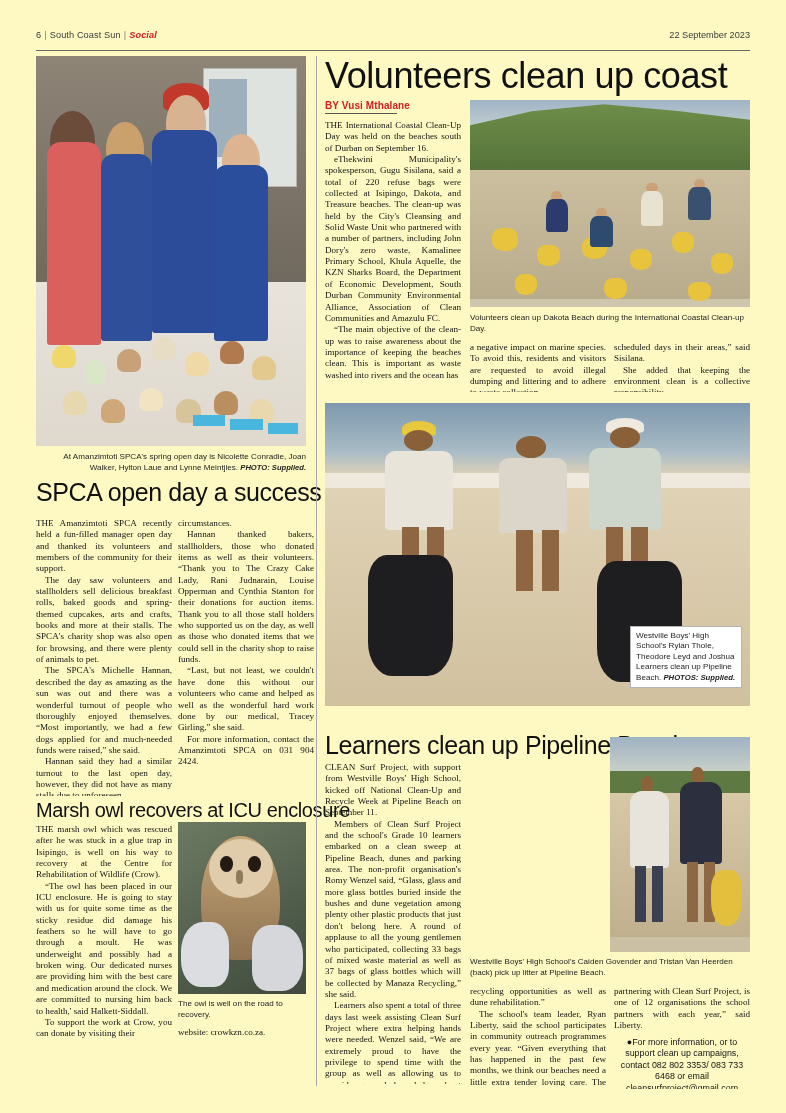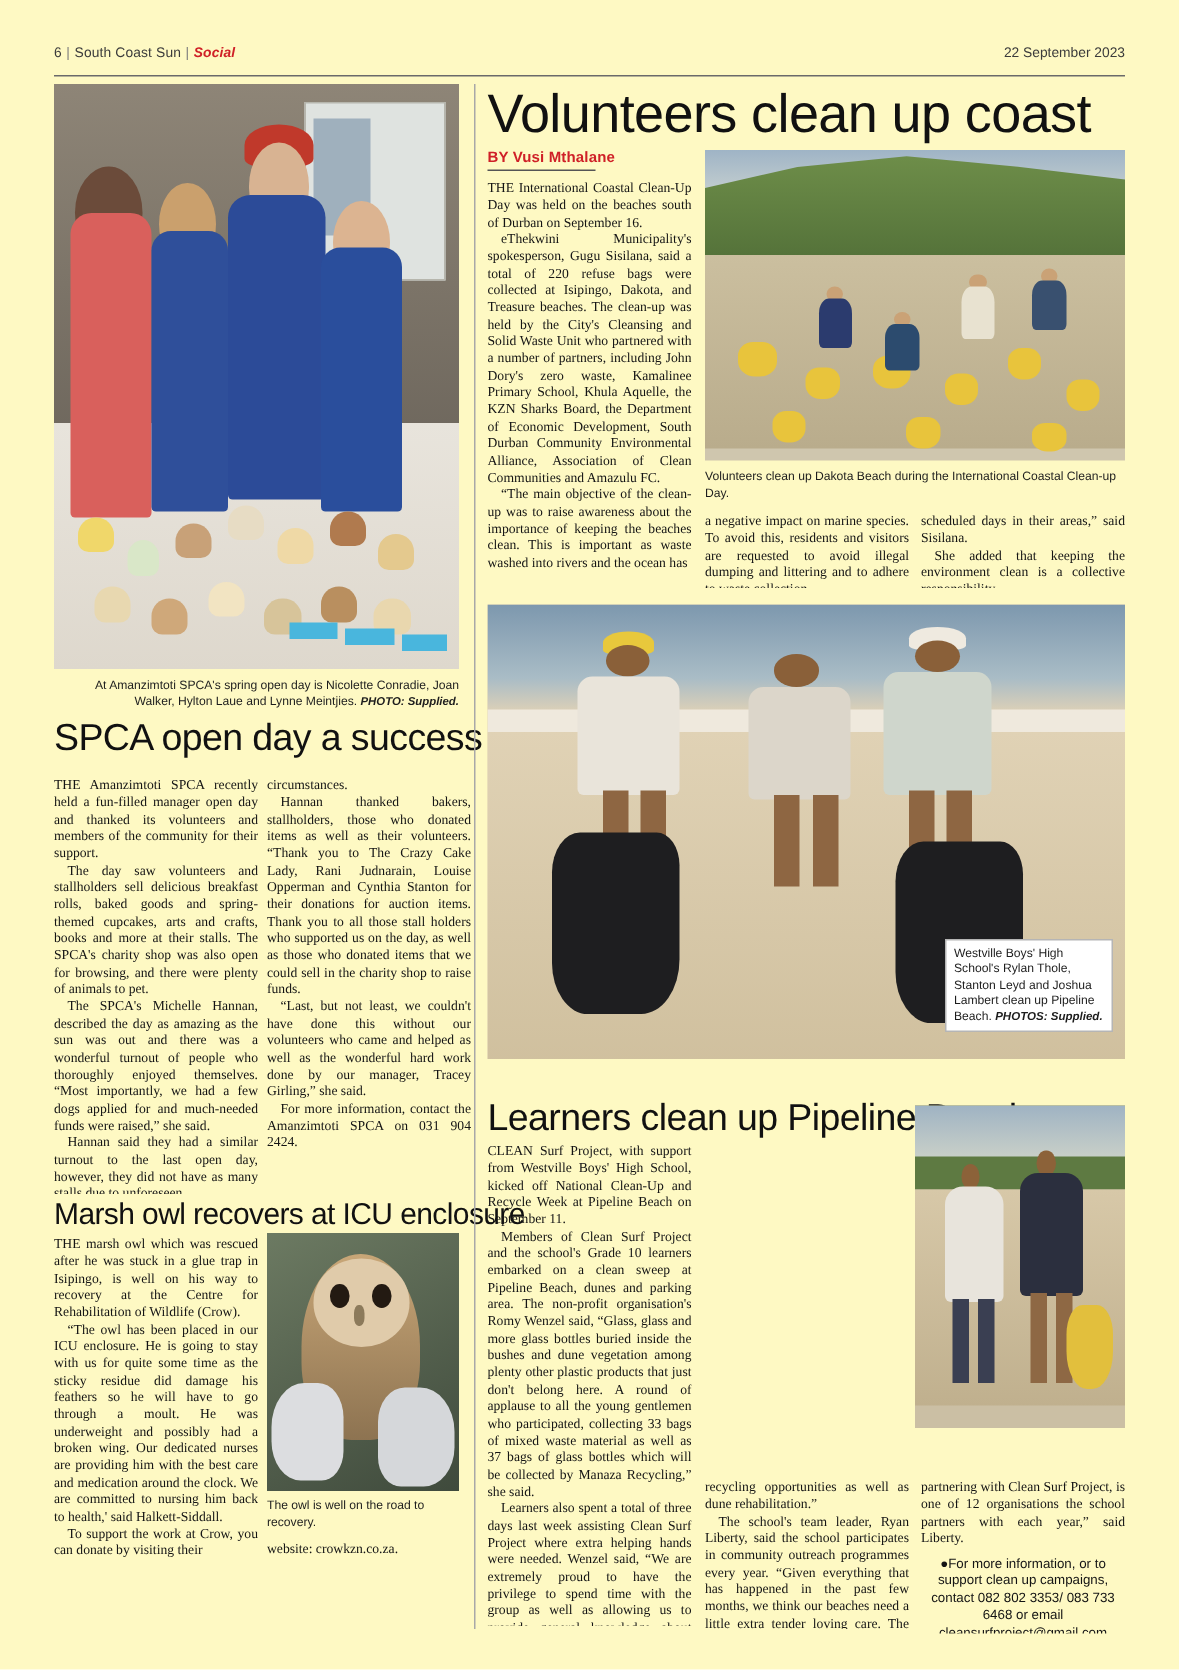--- a/index.html
+++ b/index.html
@@ -242,21 +242,21 @@
   <div class="col" style="left:36px; top:518px; width:136px; height:278px;">
     <p class="first">THE Amanzimtoti SPCA recently held a fun-filled manager open day and thanked its volunteers and members of the community for their support.</p>
     <p>The day saw volunteers and stallholders sell delicious breakfast rolls, baked goods and spring-themed cupcakes, arts and crafts, books and more at their stalls. The SPCA's charity shop was also open for browsing, and there were plenty of animals to pet.</p>
     <p>The SPCA's Michelle Hannan, described the day as amazing as the sun was out and there was a wonderful turnout of people who thoroughly enjoyed themselves. “Most importantly, we had a few dogs applied for and much-needed funds were raised,” she said.</p>
     <p>Hannan said they had a similar turnout to the last open day, however, they did not have as many stalls due to unforeseen</p>
   </div>
 
   <div class="col" style="left:178px; top:518px; width:136px; height:278px;">
     <p class="first">circumstances.</p>
     <p>Hannan thanked bakers, stallholders, those who donated items as well as their volunteers. “Thank you to The Crazy Cake Lady, Rani Judnarain, Louise Opperman and Cynthia Stanton for their donations for auction items. Thank you to all those stall holders who supported us on the day, as well as those who donated items that we could sell in the charity shop to raise funds.</p>
-    <p>“Last, but not least, we couldn't have done this without our volunteers who came and helped as well as the wonderful hard work done by our manager, Tracey Girling,” she said.</p>
+    <p>“Last, but not least, we couldn't have done this without our volunteers who came and helped as well as the wonderful hard work done by our medical, Tracey Girling,” she said.</p>
     <p>For more information, contact the Amanzimtoti SPCA on 031 904 2424.</p>
   </div>
 
   <div class="headline h-thr" style="left:36px; top:800px;">Marsh owl recovers at ICU enclosure</div>
 
   <div class="col" style="left:36px; top:824px; width:136px; height:262px;">
     <p class="first">THE marsh owl which was rescued after he was stuck in a glue trap in Isipingo, is well on his way to recovery at the Centre for Rehabilitation of Wildlife (Crow).</p>
     <p>“The owl has been placed in our ICU enclosure. He is going to stay with us for quite some time as the sticky residue did damage his feathers so he will have to go through a moult. He was underweight and possibly had a broken wing. Our dedicated nurses are providing him with the best care and medication around the clock. We are committed to nursing him back to health,' said Halkett-Siddall.</p>
     <p>To support the work at Crow, you can donate by visiting their</p>
   </div>
@@ -344,21 +344,21 @@
 
     <div class="cap" style="left:66%;top:5%;width:9%;height:5%;background:#efeae0;"></div>
     <div class="head" style="left:67%;top:8%;width:7%;height:7%;"></div>
     <div class="shirt" style="left:62%;top:15%;width:17%;height:27%;background:#cfd6cc;"></div>
     <div class="leg" style="left:66%;top:41%;width:4%;height:19%;"></div>
     <div class="leg" style="left:72%;top:41%;width:4%;height:19%;"></div>
     <div class="sack" style="left:64%;top:52%;width:20%;height:40%;"></div>
   </div>
 
   <div class="overlay-cap" style="left:630px; top:626px; width:112px;">
-    <span>Westville Boys' High School's Rylan Thole, Stanton Leyd and Joshua Lambert clean up Pipeline Beach.</span>
+    <span>Westville Boys' High School's Rylan Thole, Theodore Leyd and Joshua Learners clean up Pipeline Beach.</span>
     <span class="credit">PHOTOS: Supplied.</span>
   </div>
 
   <div class="headline h-sec" style="left:325px; top:733px;">Learners clean up Pipeline Beach</div>
 
   <div class="col" style="left:325px; top:762px; width:136px; height:322px;">
     <p class="first">CLEAN Surf Project, with support from Westville Boys' High School, kicked off National Clean-Up and Recycle Week at Pipeline Beach on September 11.</p>
     <p>Members of Clean Surf Project and the school's Grade 10 learners embarked on a clean sweep at Pipeline Beach, dunes and parking area. The non-profit organisation's Romy Wenzel said, “Glass, glass and more glass bottles buried inside the bushes and dune vegetation among plenty other plastic products that just don't belong here. A round of applause to all the young gentlemen who participated, collecting 33 bags of mixed waste material as well as 37 bags of glass bottles which will be collected by Manaza Recycling,” she said.</p>
     <p>Learners also spent a total of three days last week assisting Clean Surf Project where extra helping hands were needed. Wenzel said, “We are extremely proud to have the privilege to spend time with the group as well as allowing us to provide general knowledge about appropriate waste disposal, environmental protection,</p>
   </div>
@@ -371,20 +371,21 @@
     <div class="p" style="left:14%;top:25%;width:28%;height:36%;background:#e8e4dc;border-radius:12px 12px 4px 4px;"></div>
     <div class="p" style="left:18%;top:60%;width:8%;height:26%;background:#3a3f52;"></div>
     <div class="p" style="left:30%;top:60%;width:8%;height:26%;background:#3a3f52;"></div>
     <div class="p" style="left:58%;top:14%;width:9%;height:8%;background:#8c6239;border-radius:50%;"></div>
     <div class="p" style="left:50%;top:21%;width:30%;height:38%;background:#2b2f3e;border-radius:12px 12px 4px 4px;"></div>
     <div class="p" style="left:55%;top:58%;width:8%;height:28%;background:#8e6844;"></div>
     <div class="p" style="left:67%;top:58%;width:8%;height:28%;background:#8e6844;"></div>
     <div class="bagy" style="left:72%;top:62%;width:22%;height:26%;"></div>
   </div>
 
+  <div class="caption" style="left:470px; top:957px; width:280px;">Westville Boys' High School's Caiden Govender and Tristan Van Heerden (back) pick up litter at Pipeline Beach.</div>
 
   <div class="col" style="left:470px; top:986px; width:136px; height:100px;">
     <p class="first">recycling opportunities as well as dune rehabilitation.”</p>
     <p>The school's team leader, Ryan Liberty, said the school participates in community outreach programmes every year. “Given everything that has happened in the past few months, we think our beaches need a little extra tender loving care. The beach clean-up,</p>
   </div>
 
   <div class="col" style="left:614px; top:986px; width:136px; height:48px;">
     <p class="first">partnering with Clean Surf Project, is one of 12 organisations the school partners with each year,” said Liberty.</p>
   </div>
 

